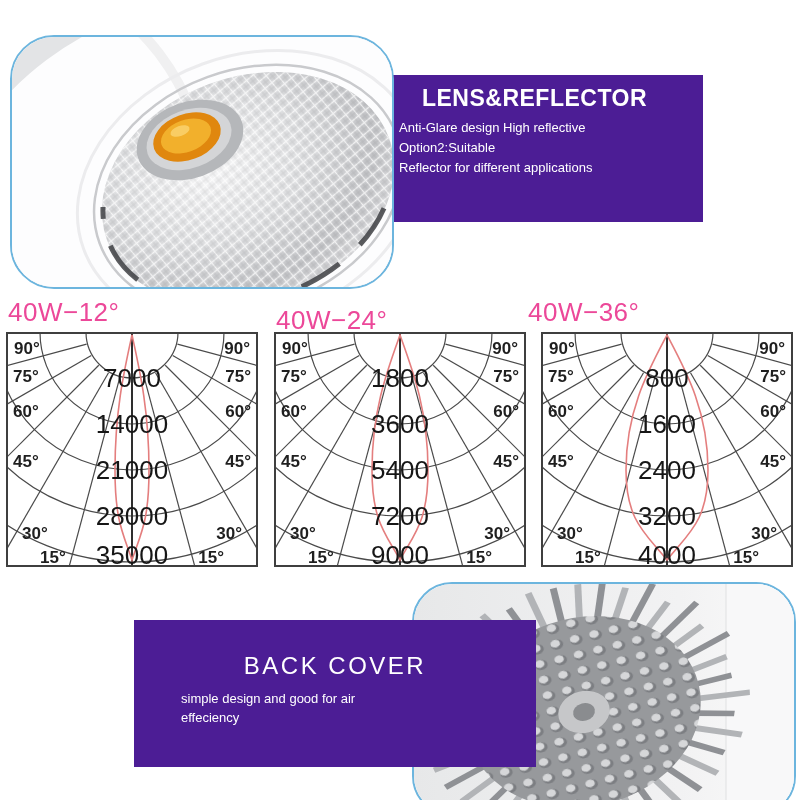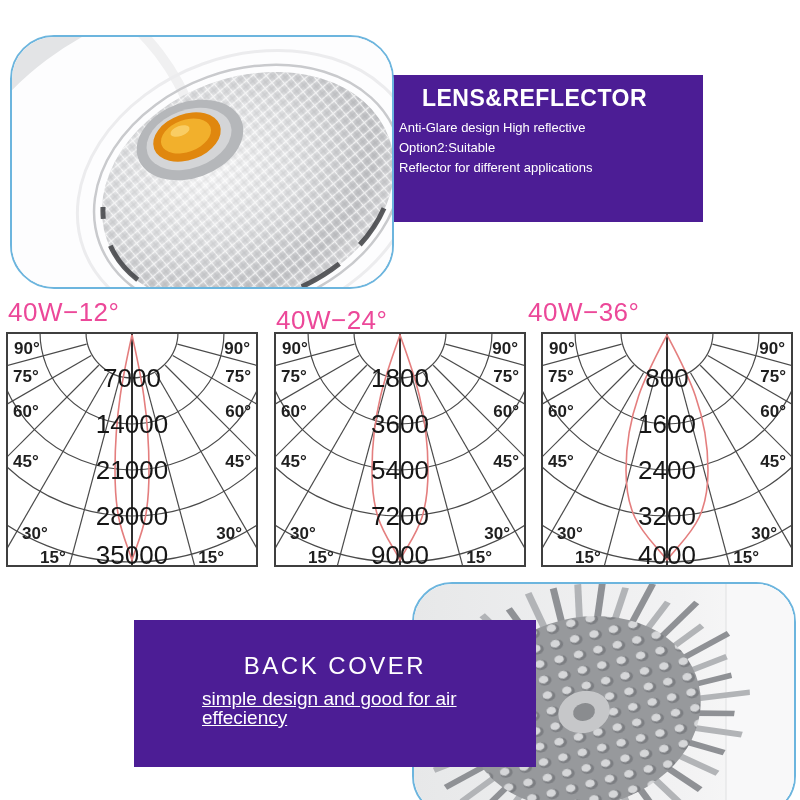--- a/index.html
+++ b/index.html
@@ -12,21 +12,21 @@
   #photo-heatsink{left:412px;top:582px;width:380px;height:230px;border-radius:40px;z-index:1;}
   .photo svg{display:block;width:100%;height:100%;}
 
   
   .info-box{position:absolute;background:#4c1d95;color:#ffffff;z-index:2;}
   #box-lens{left:366px;top:75px;width:337px;height:147px;}
   #box-lens .box-title{text-align:center;font-size:23px;font-weight:bold;margin-top:10px;letter-spacing:.5px;}
   #box-lens .box-lines{margin-top:6px;padding:0 8px 0 33px;font-size:13px;line-height:20px;}
   #box-back{left:90px;top:620px;width:402px;height:147px;margin-left:44px;}
   #box-back .box-title{text-align:center;font-size:24px;font-weight:400;letter-spacing:2.5px;margin-top:32px;}
-  #box-back .box-lines{margin-top:9px;padding-left:68px;font-size:19px;line-height:19px;text-decoration:underline;}
+  #box-back .box-lines{margin-top:9px;padding-left:47px;font-size:13px;line-height:19px;}
 
   
   .chart-title{position:absolute;top:297px;font-size:26px;color:#ec4899;letter-spacing:.5px;}
   #ct-0{left:8px;} #ct-1{left:276px;margin-top:8px;} #ct-2{left:528px;}
   .chart{position:absolute;top:332px;width:252px;height:235px;}
   #chart-box-0{left:6px;} #chart-box-1{left:274px;} #chart-box-2{left:541px;}
   .chart svg{display:block;width:252px;height:235px;overflow:visible;}
 </style>
 </head>
 <body>

